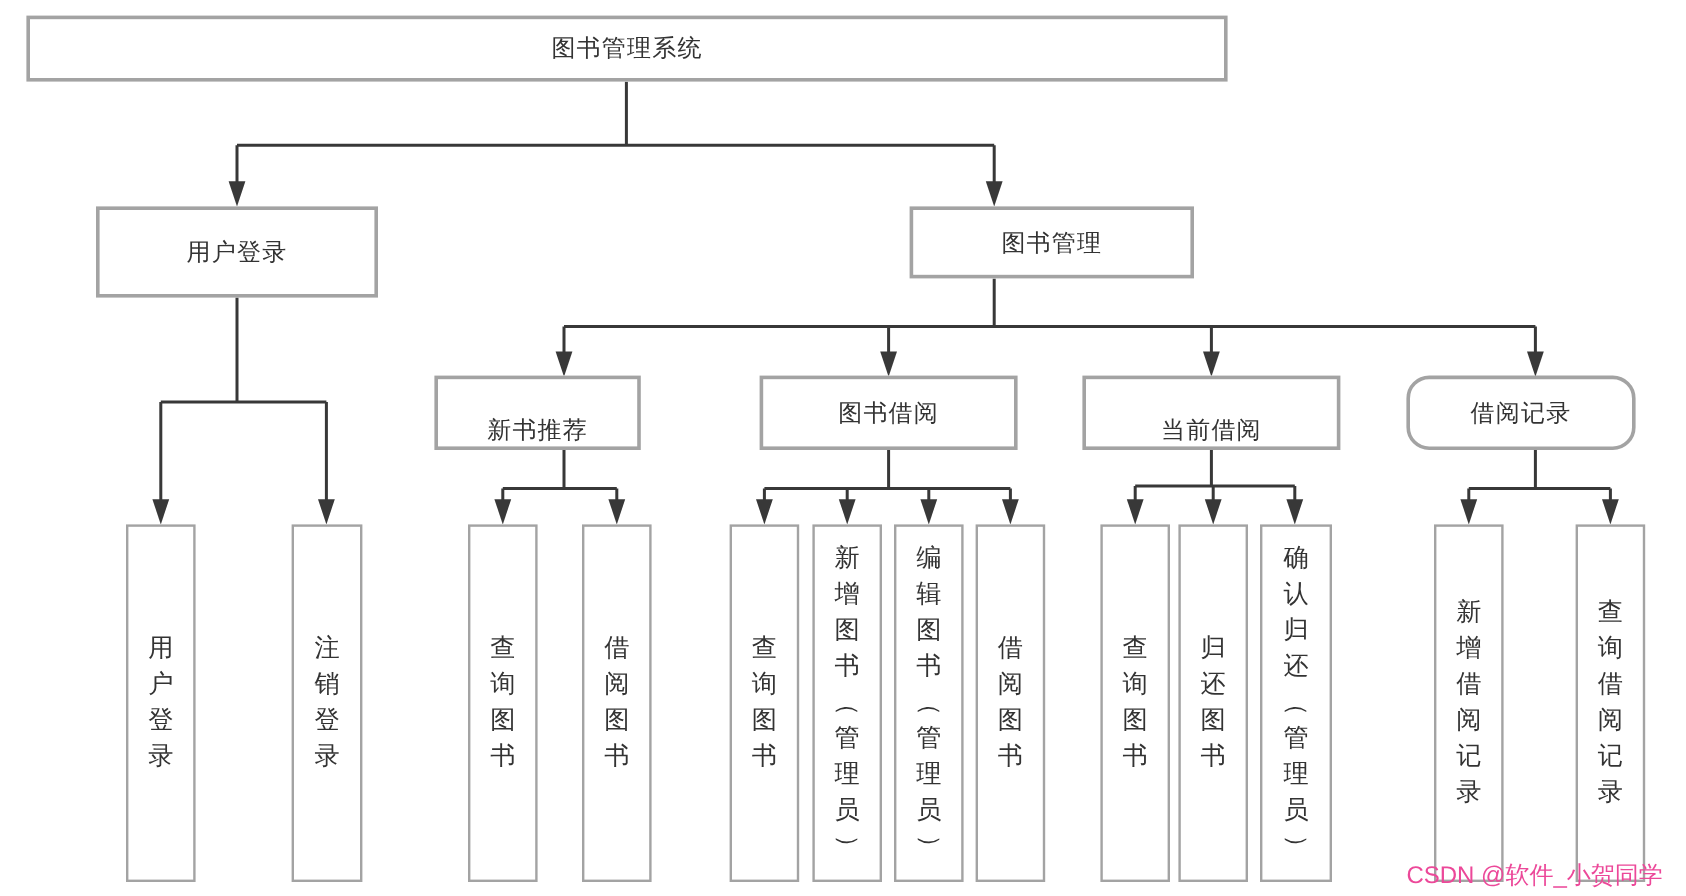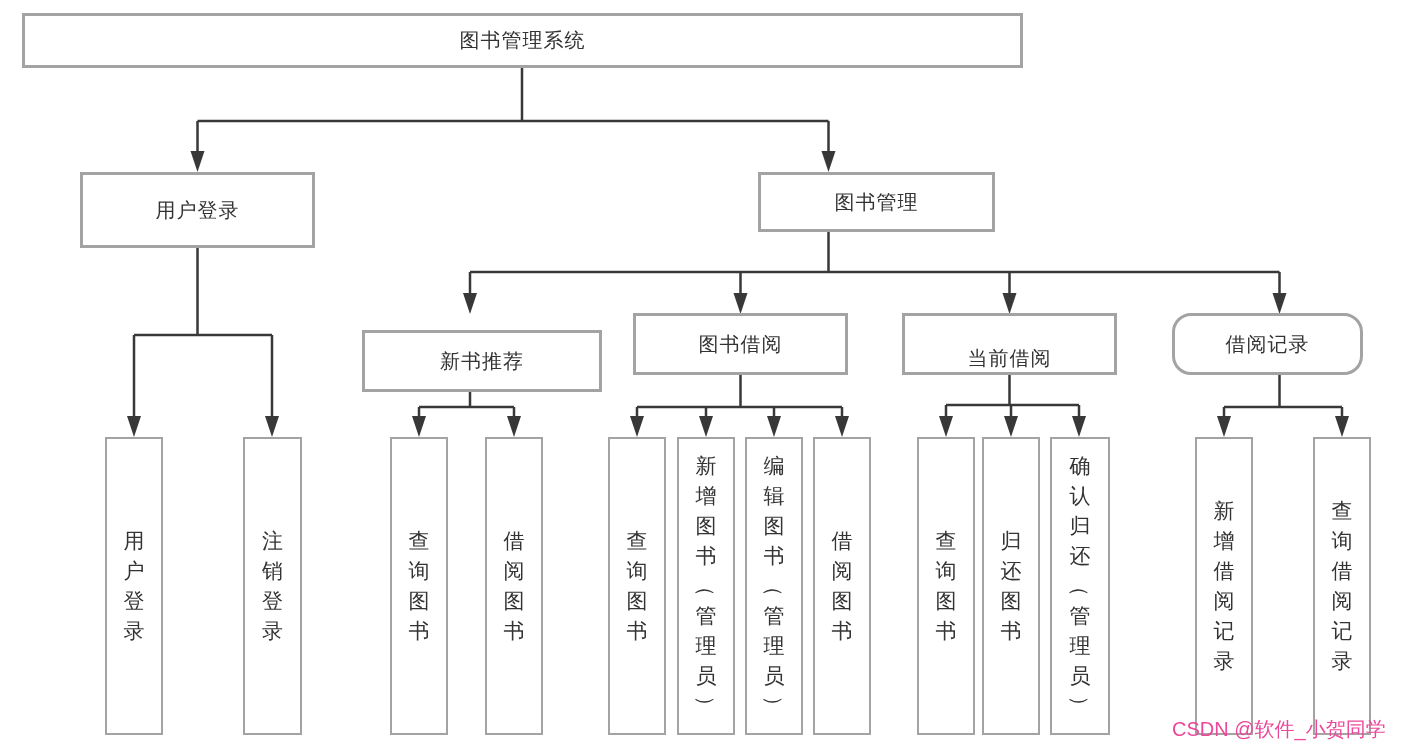--- a/index.html
+++ b/index.html
@@ -102,21 +102,21 @@
     <span>图书管理系统</span>
   </div>
 
   <div class="node" style="left:80px; top:172px; width:235px; height:76px;">
     <span>用户登录</span>
   </div>
   <div class="node" style="left:710px; top:172px; width:237px; height:60px;margin-left:48px;">
     <span>图书管理</span>
   </div>
 
-  <div class="node" style="left:362px; top:330px; width:240px; height:62px;">
+  <div class="node" style="left:362px; top:313px; width:172px; height:62px;align-items:flex-end;">
     <span>新书推荐</span>
   </div>
   <div class="node" style="left:633px; top:313px; width:215px; height:62px;">
     <span>图书借阅</span>
   </div>
   <div class="node" style="left:902px; top:313px; width:215px; height:62px;align-items:flex-end;">
     <span>当前借阅</span>
   </div>
   <div class="node" style="left:1172px; top:313px; width:191px; height:62px;border-radius:19px;">
     <span>借阅记录</span>

